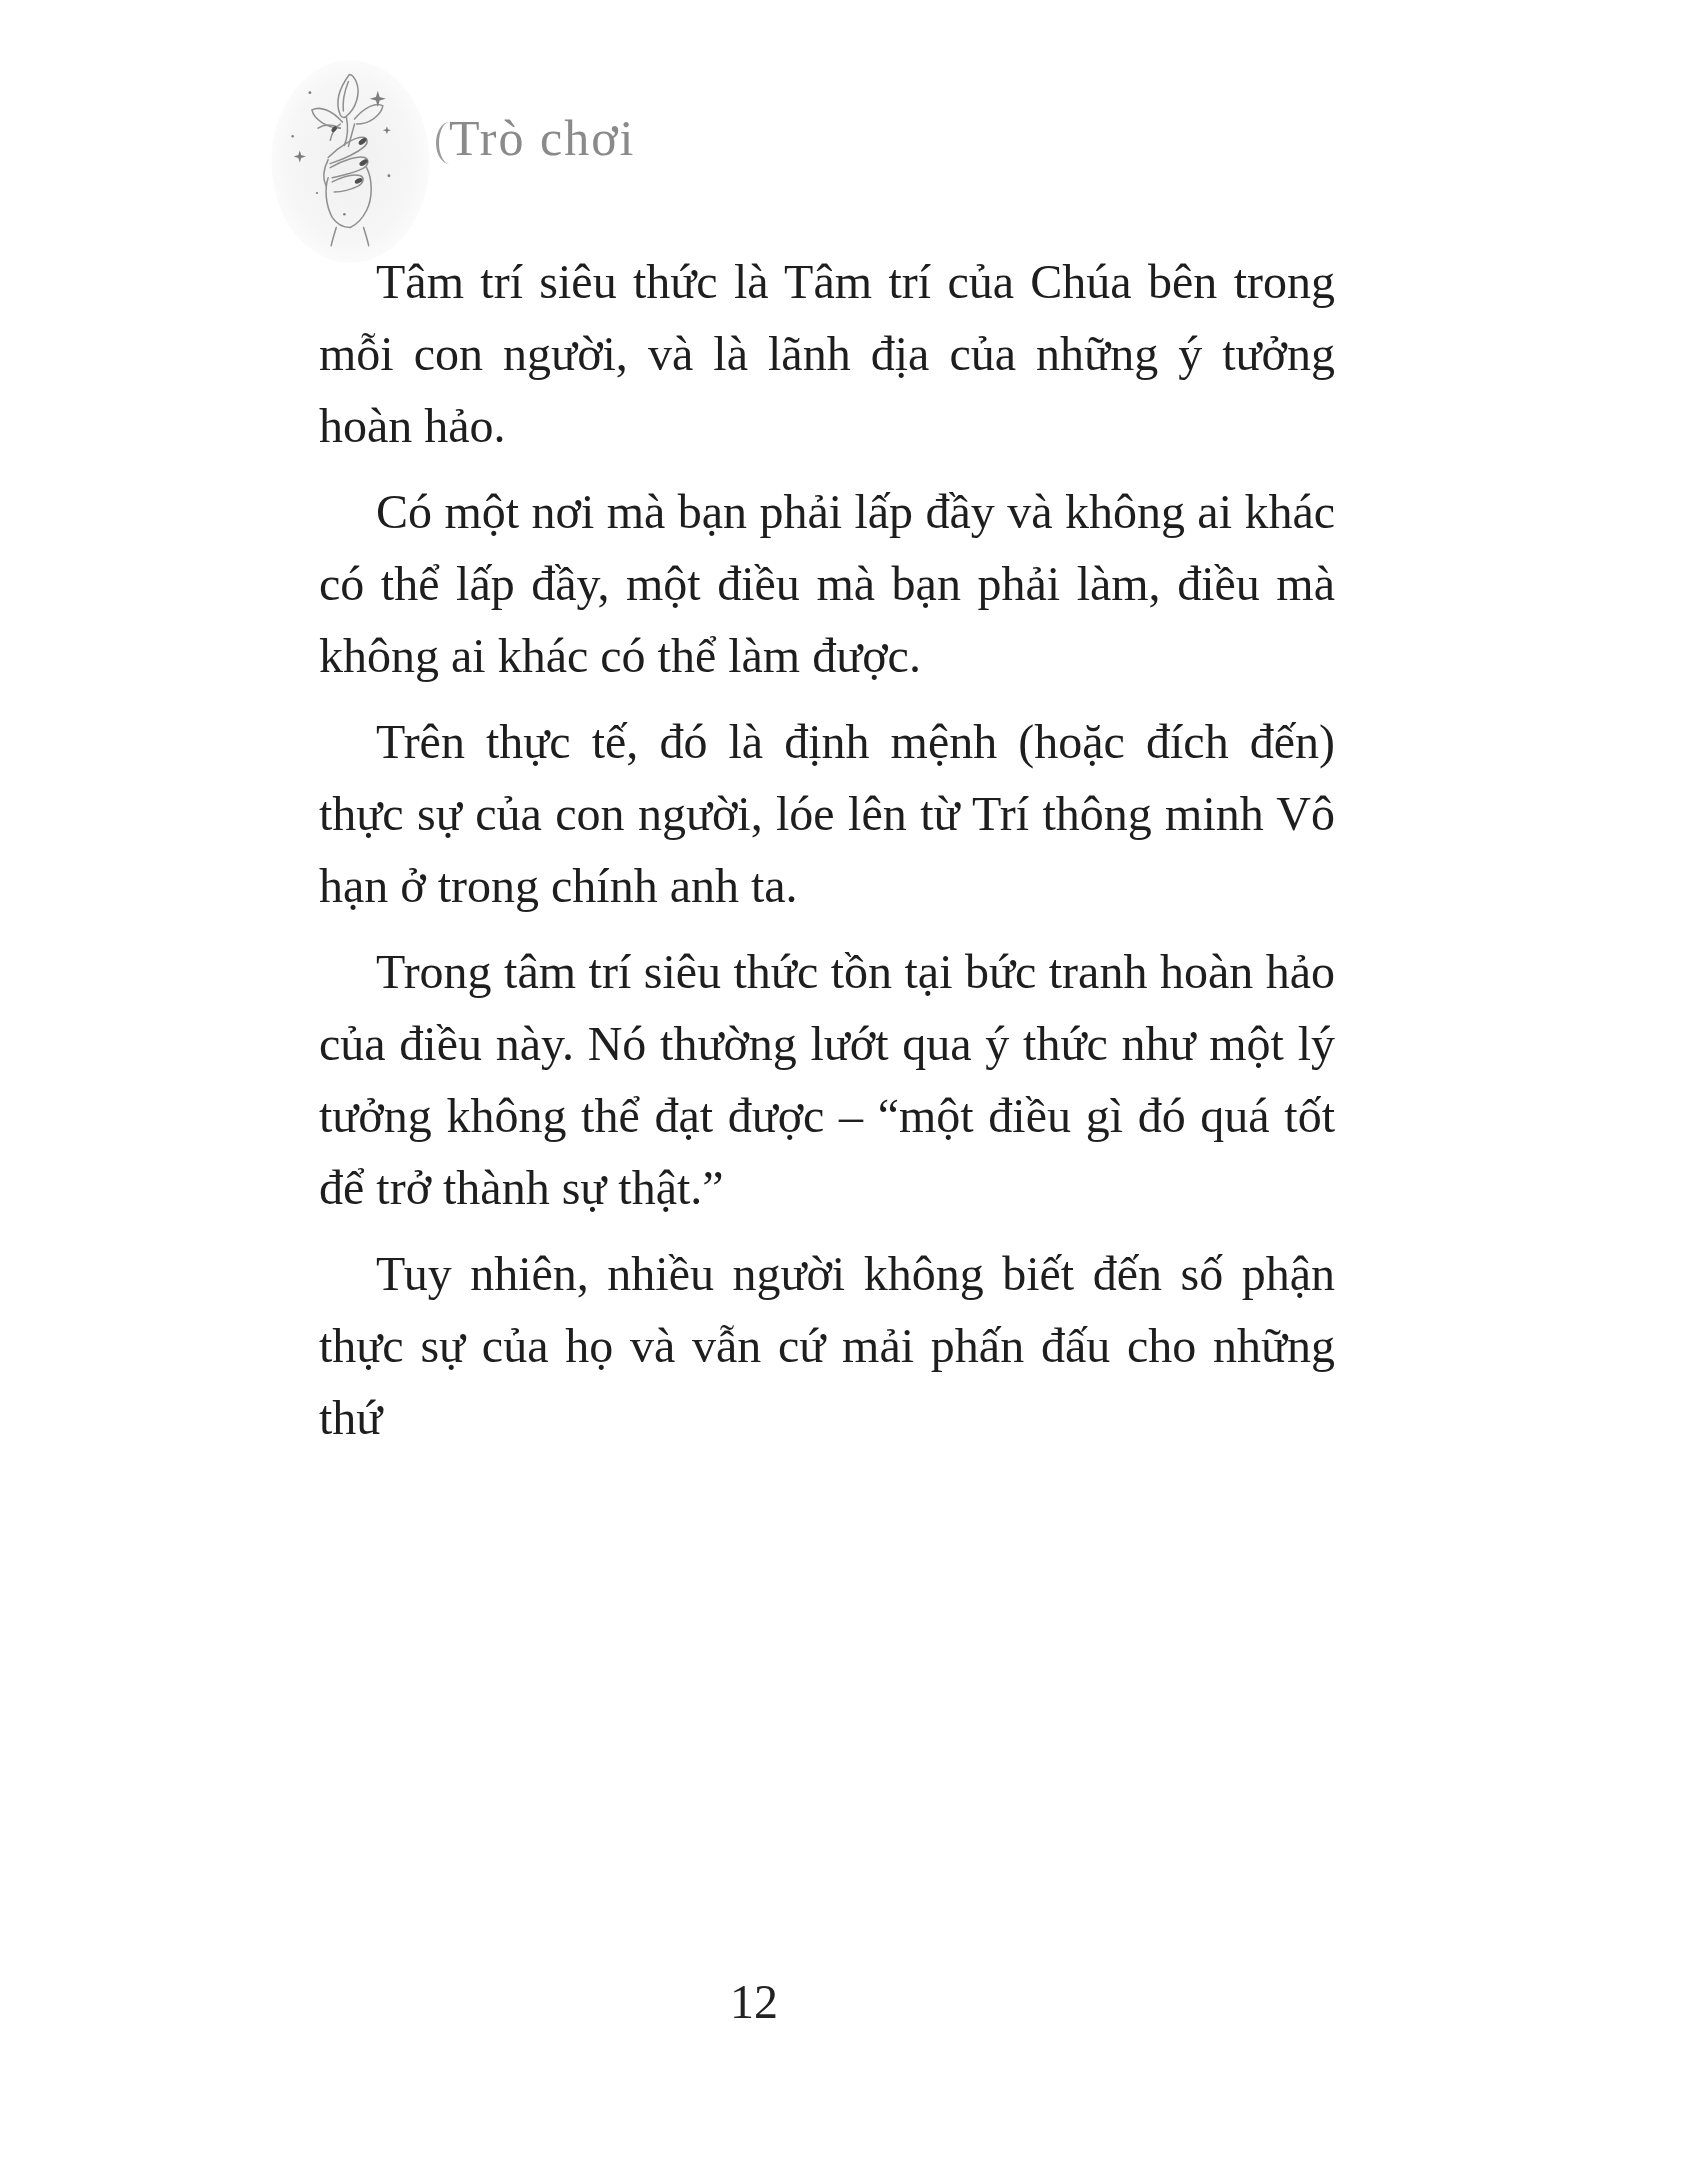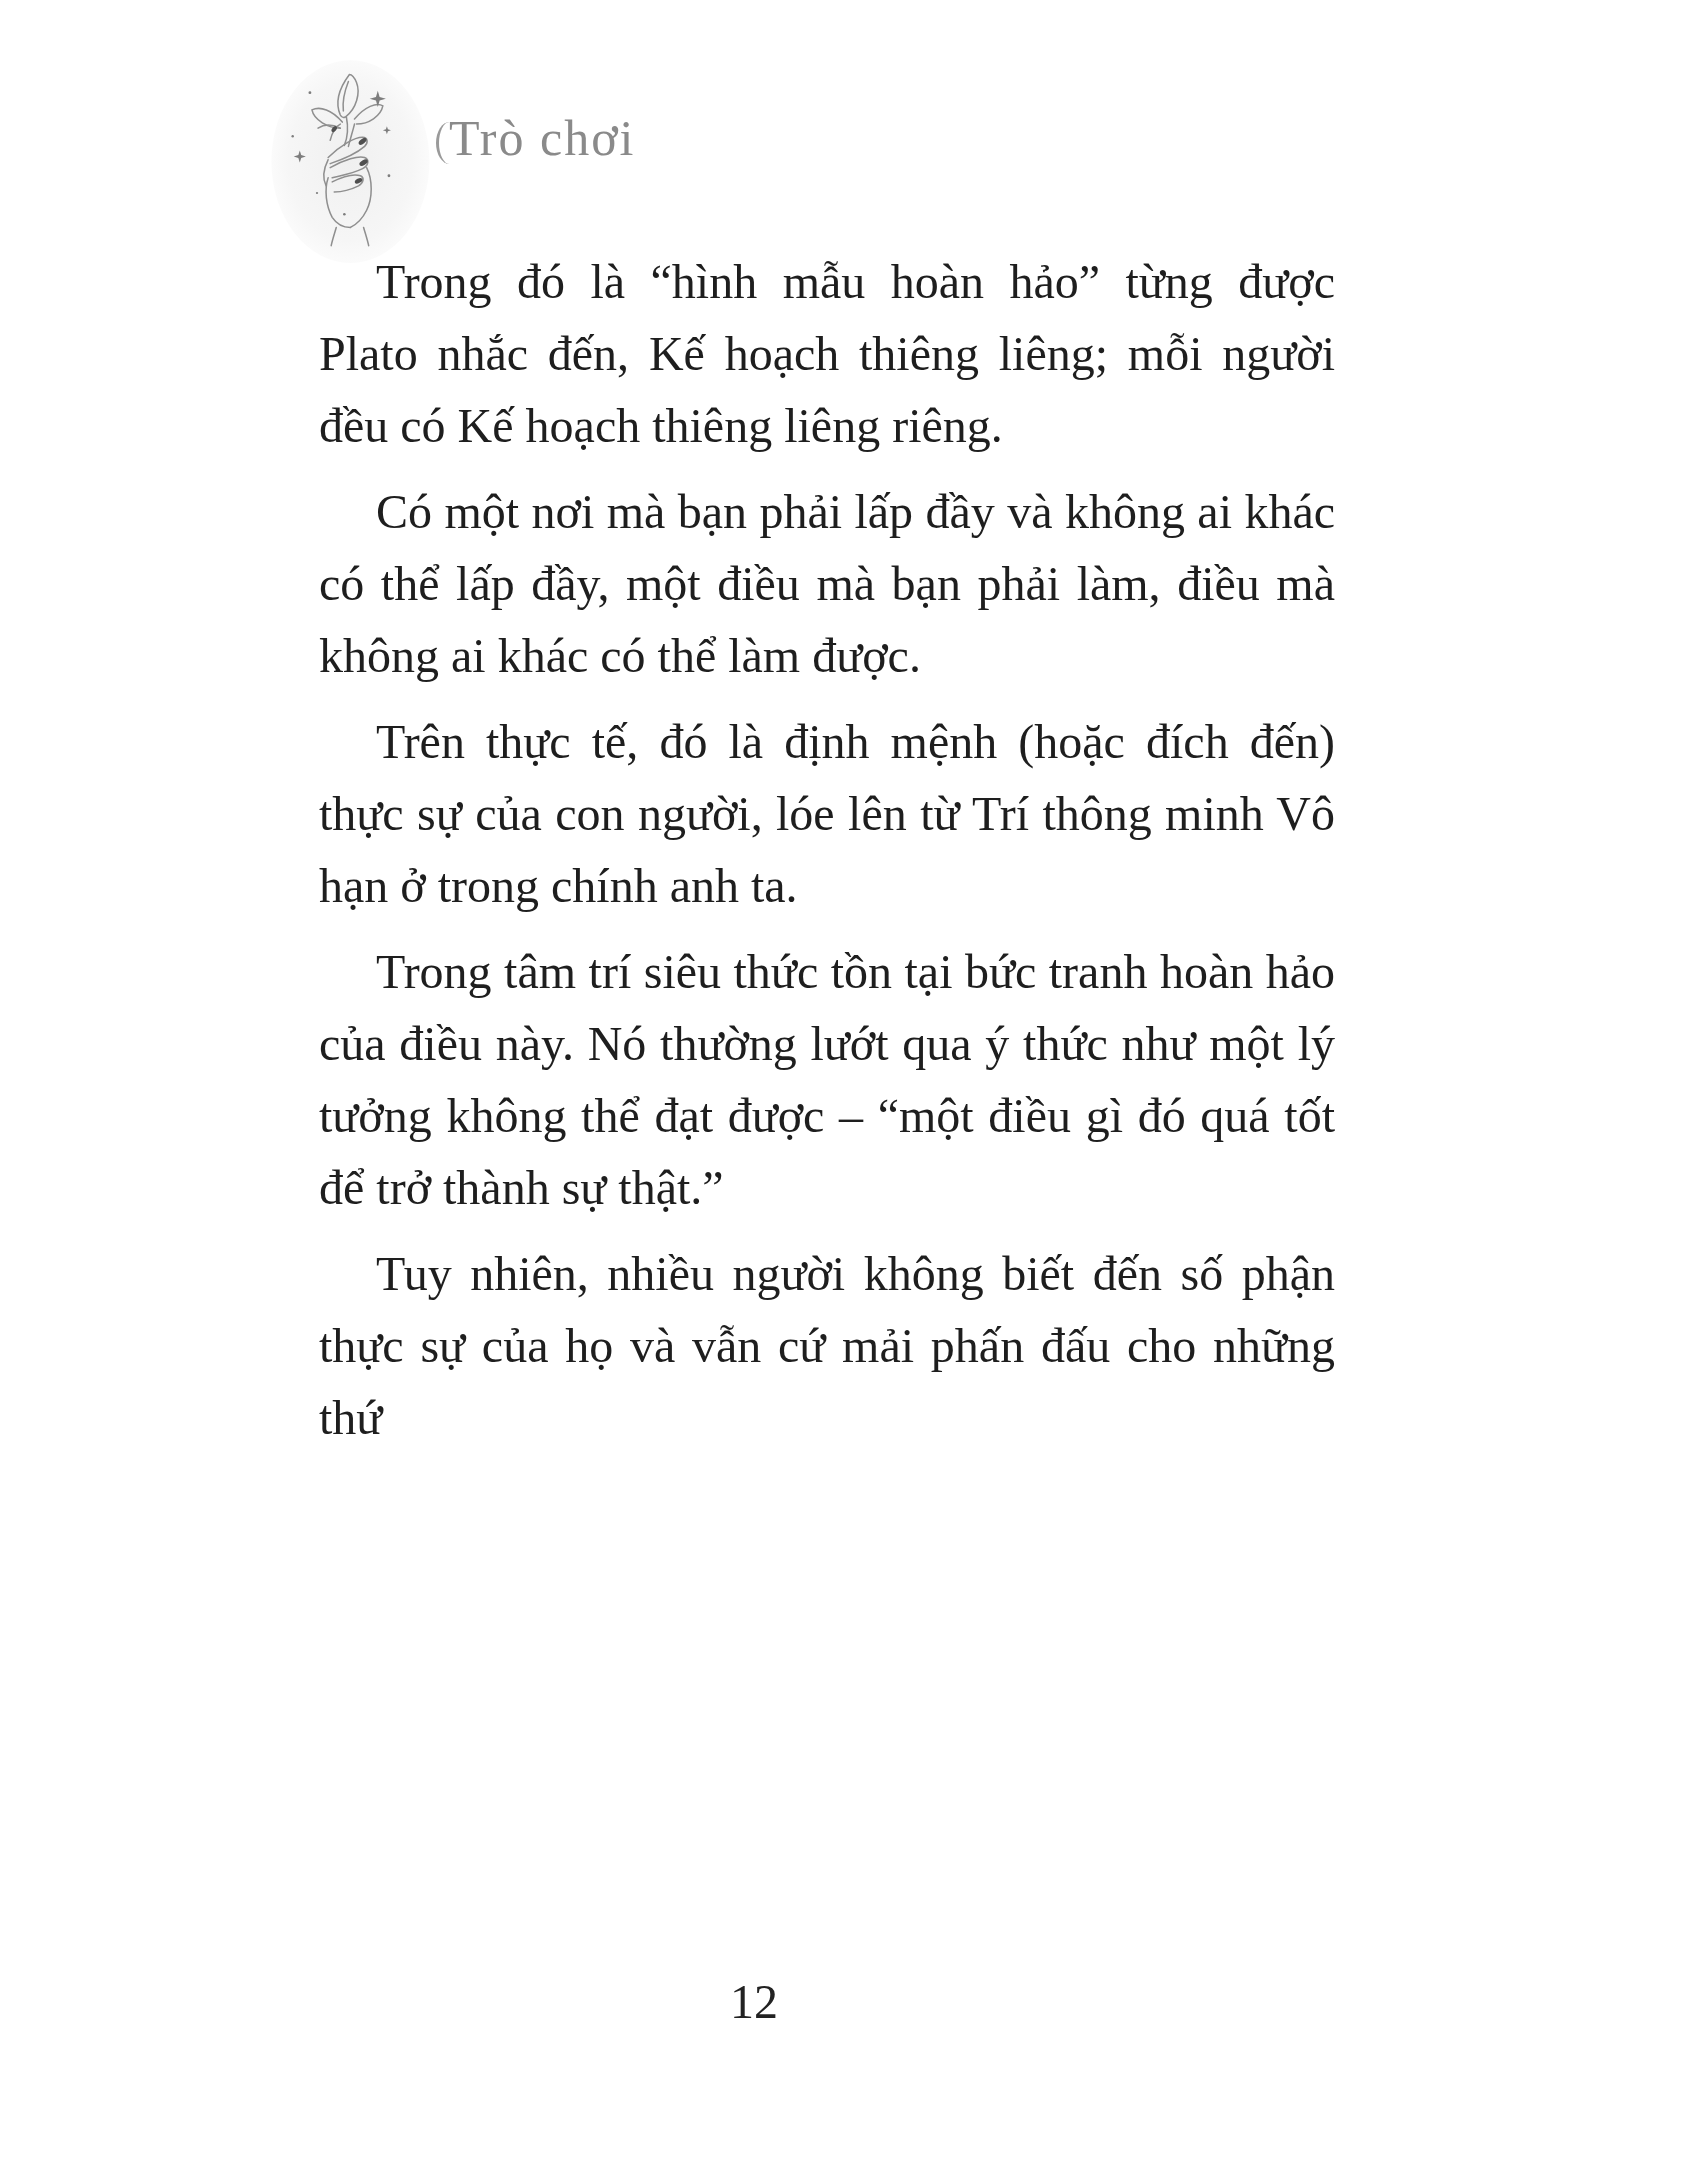--- a/index.html
+++ b/index.html
@@ -127,21 +127,21 @@
       <circle cx="74" cy="174" r="1.3"></circle>
       <circle cx="47" cy="153" r="1.1"></circle>
     </g>
   </svg>
 
   <div class="chapter-title">
     <span class="title-swash"></span><span>Trò chơi</span>
   </div>
 
   <div class="body-text">
-    <p>Trong đó là “hình mẫu hoàn hảo” từng được Plato nhắc đến, Kế hoạch thiêng liêng; mỗi người đều có Kế hoạch thiêng liêng riêng.</p>
+    <p>Tâm trí siêu thức là Tâm trí của Chúa bên trong mỗi con người, và là lãnh địa của những ý tưởng hoàn hảo.</p>
     <p>Có một nơi mà bạn phải lấp đầy và không ai khác có thể lấp đầy, một điều mà bạn phải làm, điều mà không ai khác có thể làm được.</p>
     <p>Trên thực tế, đó là định mệnh (hoặc đích đến) thực sự của con người, lóe lên từ Trí thông minh Vô hạn ở trong chính anh ta.</p>
     <p>Trong tâm trí siêu thức tồn tại bức tranh hoàn hảo của điều này. Nó thường lướt qua ý thức như một lý tưởng không thể đạt được – “một điều gì đó quá tốt để trở thành sự thật.”</p>
     <p>Tuy nhiên, nhiều người không biết đến số phận thực sự của họ và vẫn cứ mải phấn đấu cho những thứ</p>
   </div>
 
   <div class="page-number">12</div>
 
 </div>
 

